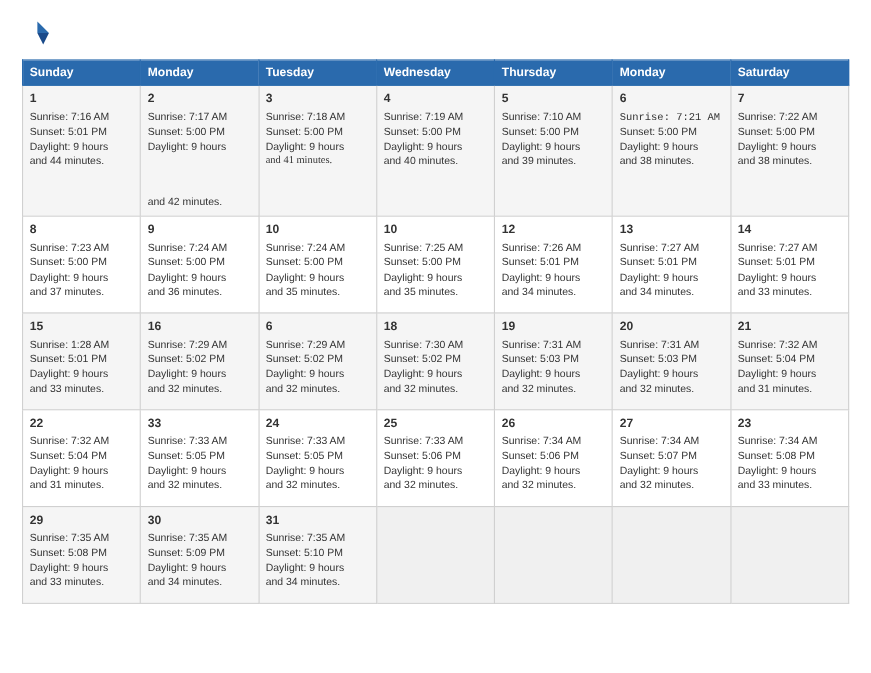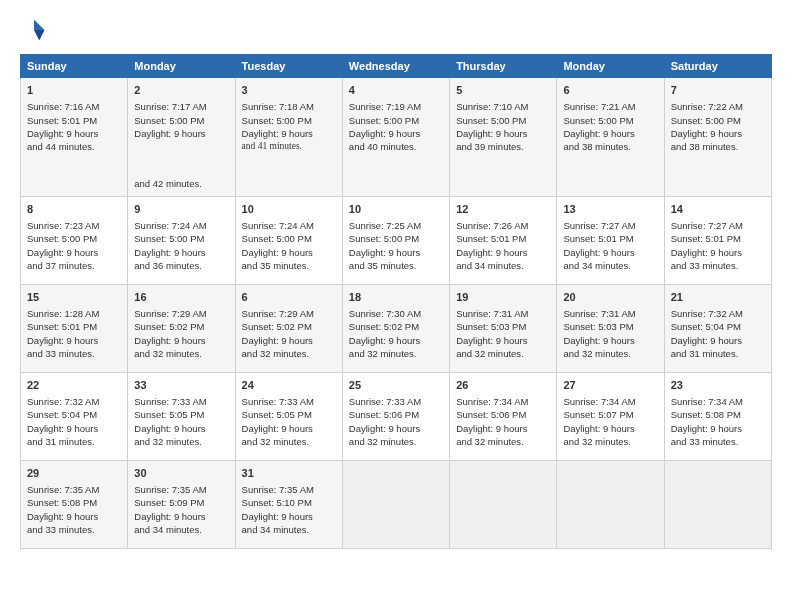--- a/index.html
+++ b/index.html
@@ -162,21 +162,21 @@
           </td>
           <td>
             <span class="day-num">5</span>
             <span style="display: block;">Sunrise: 7:10 AM</span>
             <span style="display: block;">Sunset: 5:00 PM</span>
             <span style="display: block;">Daylight: 9 hours</span>
             <span style="display: block;">and 39 minutes.</span>
           </td>
           <td>
             <span class="day-num">6</span>
-            <span style="display: block;">Sunrise: 7:21 AM</span>
+            <span style="display: block; font-family: Liberation Mono, monospace;">Sunrise: 7:21 AM</span>
             <span style="display: block;">Sunset: 5:00 PM</span>
             <span style="display: block;">Daylight: 9 hours</span>
             <span style="display: block;">and 38 minutes.</span>
           </td>
           <td>
             <span class="day-num">7</span>
             <span style="display: block;">Sunrise: 7:22 AM</span>
             <span style="display: block;">Sunset: 5:00 PM</span>
             <span style="display: block;">Daylight: 9 hours</span>
             <span style="display: block;">and 38 minutes.</span>

